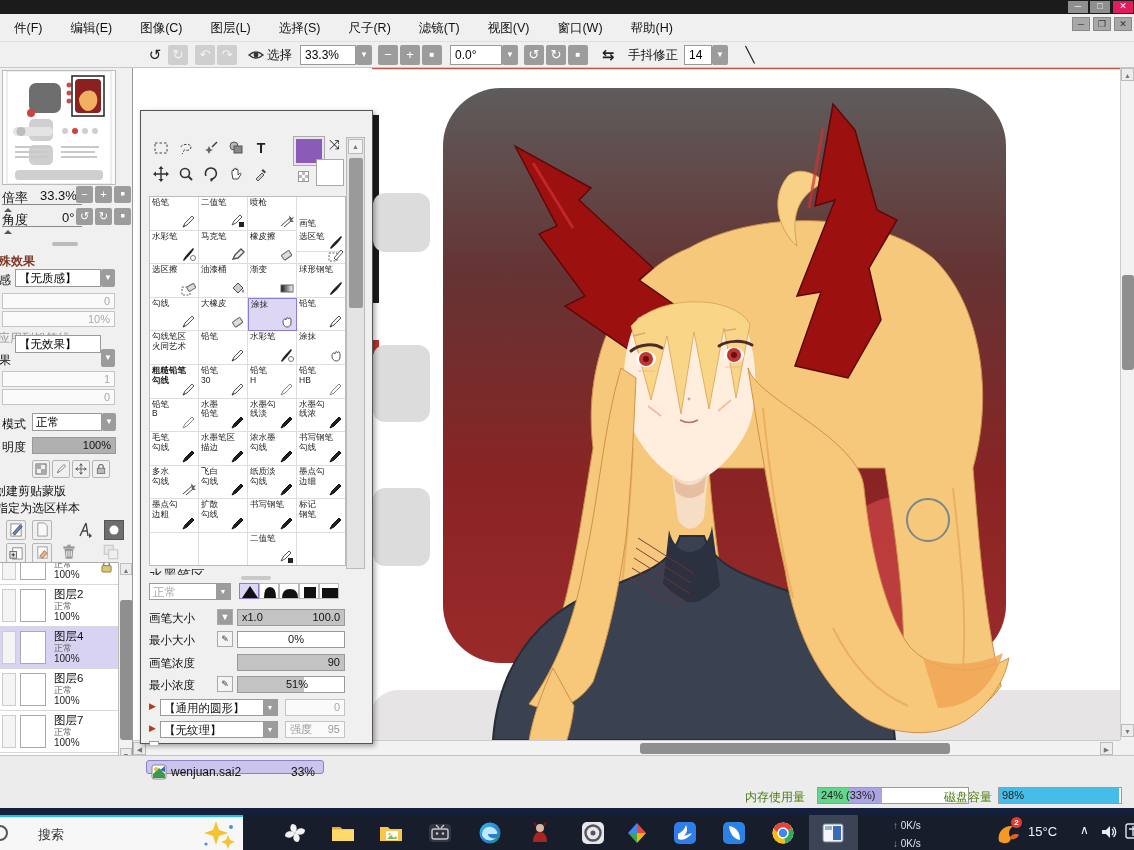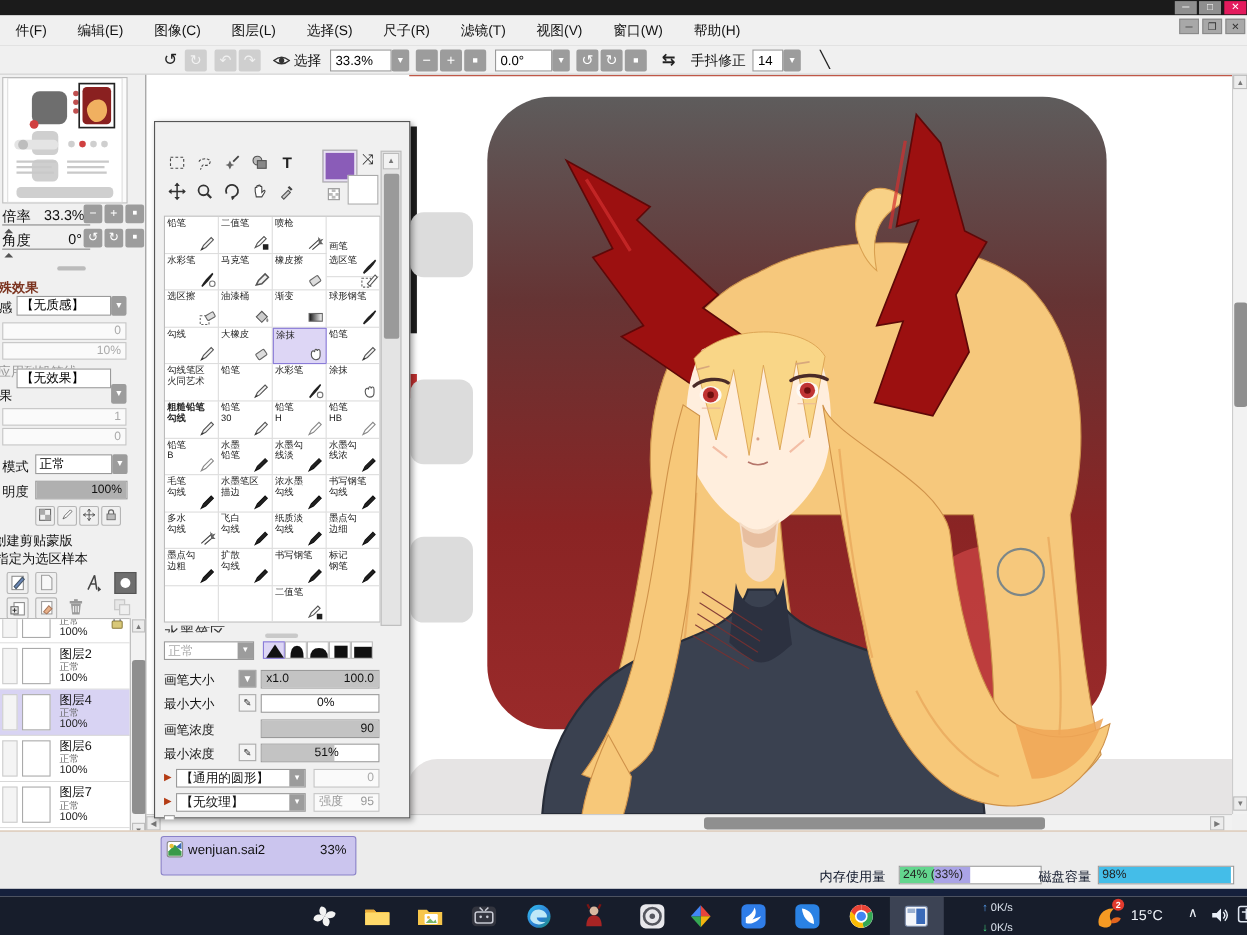--- a/index.html
+++ b/index.html
@@ -109,28 +109,28 @@
   .checker{background-image:repeating-conic-gradient(#bdbdbd 0 25%,#dcdcdc 0 50%);background-size:8px 8px;}
   .cmb{position:absolute;background:#fff;border:1px solid #9a9a9a;font-size:11.5px;line-height:16px;padding:0 3px;}
   .cmb .dd{position:absolute;right:0;top:0;width:14px;height:100%;background:#9c9c9c;color:#fff;
     font-size:7px;text-align:center;line-height:15px;}
   .tri{color:#b43c14;font-size:9px;}
   .tipshape{width:20px;height:16px;background:#fff;border:1px solid #bbb;display:inline-block;text-align:center;}
   .tipshape.sel{background:#ddd6f5;border:1px solid #8a7cd8;}
 
   
   #bottombar{left:0;top:755px;width:1134px;height:53px;background:#ececec;border-top:1px solid #d8bfa8;}
-  #doc-tab{position:absolute;left:146px;top:4px;width:178px;height:36px;background:#cbc5ee;
+  #doc-tab{position:absolute;left:146px;top:4px;width:178px;height:14px;background:#cbc5ee;
     border:1px solid #8a82c8;border-radius:3px;}
   #doc-tab .nm{position:absolute;left:24px;top:4px;font-size:12px;color:#111;}
   #doc-tab .zm{position:absolute;right:8px;top:4px;font-size:12px;color:#111;}
   #doc-tab svg{position:absolute;left:4px;top:3px;}
-  .statlabel{position:absolute;top:33px;font-size:12px;color:#0f172a;}
+  .statlabel{position:absolute;top:33px;font-size:12px;color:#4d7c0f;}
   .statbar{position:absolute;top:31px;height:17px;background:#fff;border:1px solid #9a9a9a;font-size:11px;overflow:hidden;}
-  #membar{left:817px;width:130px;padding-left:18px;}
+  #membar{left:817px;width:152px;padding-left:18px;}
   #membar .g{position:absolute;left:0;top:0;bottom:0;width:31px;background:#63d68e;}
   #membar .p{position:absolute;left:31px;top:0;bottom:0;width:33px;background:#aaa4e6;}
   #membar .tx{position:absolute;left:3px;top:1px;color:#222;}
   #diskbar{left:998px;width:124px;}
   #diskbar .f{position:absolute;left:0;top:0;bottom:0;width:98%;background:#44bde8;}
   #diskbar .tx{position:absolute;left:3px;top:1px;color:#222;}
 
   #navystrip{left:0;top:808px;width:1134px;height:7px;background:#15203c;}
 
   
@@ -795,20 +795,31 @@
     <span class="statlabel" style="left:944px">磁盘容量</span>
     <span class="statbar" id="diskbar">
       <span class="f"></span>
       <span class="tx">98%</span>
       </span>
   </div>
 
   <div class="abs" id="navystrip"></div>
 
   <div class="abs" id="taskbar">
+    <div id="searchbox">
+      <span class="arc"></span>
+      <span class="lbl">搜索</span>
+      <span class="abs" style="left:196px;top:2px">
+        <svg width="44" height="30" viewBox="0 0 44 30">
+          <path d="M20 2 L23 11 L32 14 L23 17 L20 26 L17 17 L8 14 L17 11 Z" fill="#f4c430"></path>
+          <path d="M32 16 L34 21 L39 23 L34 25 L32 30 L30 25 L25 23 L30 21 Z" fill="#f4c430"></path>
+          <circle cx="35" cy="8" r="2" fill="#4a90d9"></circle>
+            <circle cx="10" cy="25" r="1.6" fill="#4a90d9"></circle>
+          </svg></span>
+    </div>
     <div id="task-icons">
         <div class="tbicon" style="left: 282px;">
           <svg width="26" height="26" viewBox="0 0 26 26">
             <g fill="#f2f2f2">
               <path d="M13 13 C8 12 7 7 10 4 C15 4 16 9 13 13Z"></path>
               <path d="M13 13 C11 18 6 19 3 16 C3 11 9 10 13 13Z"></path>
               <path d="M13 13 C18 14 19 19 16 22 C11 22 10 17 13 13Z"></path>
               <path d="M13 13 C15 8 20 7 23 10 C23 15 17 16 13 13Z"></path>
             </g>
           </svg>

